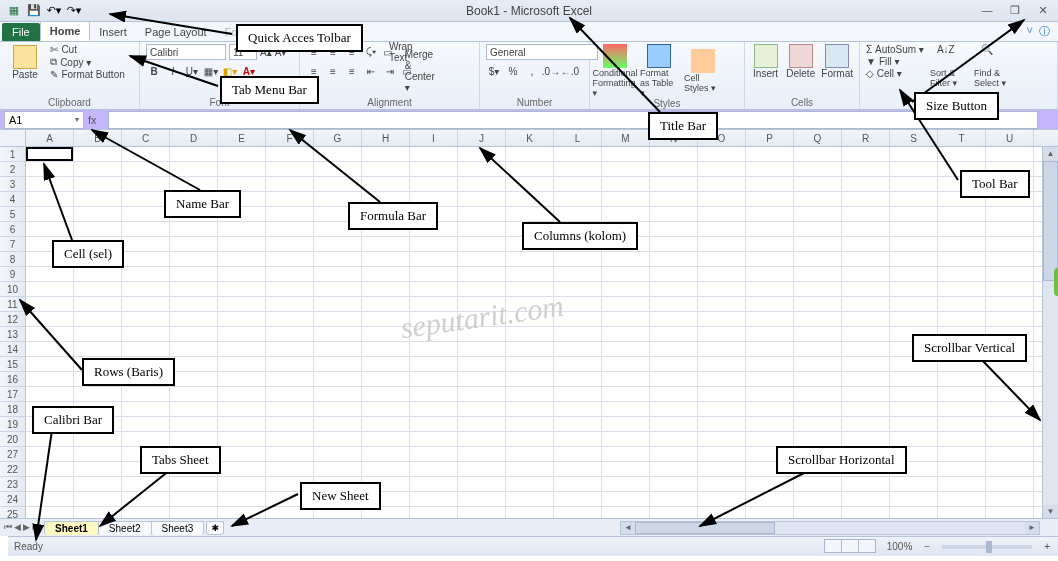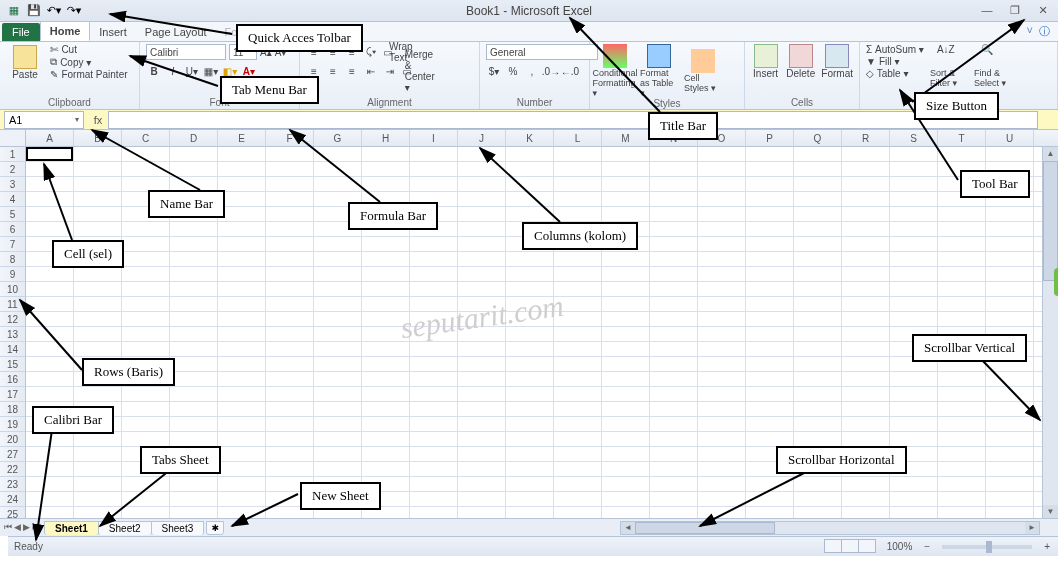--- a/index.html
+++ b/index.html
@@ -27,25 +27,25 @@
 .bigbtn { display: flex; flex-direction: column; align-items: center; justify-content: center; width: 38px; }
 .bigbtn .bi { width: 24px; height: 24px; }
 .small-stack { display: flex; flex-direction: column; gap: 1px; font-size: 10px; }
 .small-stack div { display: flex; align-items: center; gap: 3px; white-space: nowrap; }
 .font-row { display: flex; align-items: center; gap: 3px; }
 .selbox { border: 1px solid #aab9cf; background: #fff; padding: 0 3px; height: 16px; display: inline-flex; align-items: center; }
 .btnrow { display: flex; gap: 3px; }
 .btnrow span { width: 16px; height: 16px; display: inline-flex; align-items: center; justify-content: center; }
 
 
-.formula-row { height: 20px; border-bottom: 1px solid #b6c4d8; display: flex; align-items: center; background: #fef9c3; }
+.formula-row { height: 20px; border-bottom: 1px solid #b6c4d8; display: flex; align-items: center; background: #c4b5fd; }
 .namebox { width: 80px; height: 18px; margin: 0 4px; border: 1px solid #aab9cf; background: #fff; padding: 0 4px; display: flex; align-items: center; justify-content: space-between; }
 .namebox::after { content: "▾"; font-size: 8px; color: #666; }
 .fx-area { display: flex; align-items: center; flex: 1; }
-.fx-btn { width: 20px; text-align: center; color: #555; }
+.fx-btn { width: 20px; color: #555; }
 .fx-input { flex: 1; height: 18px; border: 1px solid #aab9cf; background: #fff; margin-right: 20px; }
 
 
 .grid-wrap { position: relative; height: 388px; overflow: hidden; }
 .colheads { display: flex; height: 17px; background: linear-gradient(#f2f5fa,#e4eaf3); border-bottom: 1px solid #b6c4d8; }
 .corner { width: 26px; border-right: 1px solid #b6c4d8; background: #eef2f8; }
 .colh { width: 48px; border-right: 1px solid #ccd6e6; text-align: center; font-size: 10px; color: #555; line-height: 17px; }
 .gridbody { display: flex; height: calc(100% - 17px); }
 .rowheads { width: 26px; background: linear-gradient(90deg,#f2f5fa,#e4eaf3); }
 .rowh { height: 15px; border-bottom: 1px solid #ccd6e6; border-right: 1px solid #b6c4d8; text-align: center; font-size: 10px; color: #555; line-height: 15px; }
@@ -126,21 +126,21 @@
         <div>
             <span>✄</span>
             <span>Cut</span>
           </div>
         <div>
             <span>⧉</span>
             <span>Copy ▾</span>
           </div>
         <div>
             <span>✎</span>
-            <span>Format Painter</span>
+            <span>Format Button</span>
           </div>
       </div>
     </div>
     <div class="glabel">Clipboard</div>
   </div>
 
   <div class="rgroup" style="width:160px">
     <div class="content" style="flex-direction:column;gap:3px">
       <div class="font-row">
         <span class="selbox" style="width:80px">Calibri</span>
@@ -238,21 +238,21 @@
   <div class="rgroup" style="flex:1">
     <div class="content">
       <div class="small-stack">
         <div>Σ AutoSum ▾</div>
         <div>
             <span>▼</span>
             <span>Fill ▾</span>
           </div>
         <div>
             <span>◇</span>
-            <span>Table ▾</span>
+            <span>Cell ▾</span>
           </div>
       </div>
       <div class="bigbtn">
           <div class="bi">A↓Z</div>
           <span style="font-size:9px">Sort &amp; Filter ▾</span>
         </div>
       <div class="bigbtn">
           <div class="bi">🔍</div>
           <span style="font-size:9px">Find &amp; Select ▾</span>
         </div>
@@ -366,21 +366,21 @@
   </div>
 </div>
 
 <div class="watermark">seputarit.com</div>
 
 <div class="annot" style="left:236px;top:24px">Quick Acces Tolbar</div>
 <div class="annot" style="left:220px;top:76px">Tab Menu Bar</div>
 <div class="annot" style="left:648px;top:112px">Title Bar</div>
 <div class="annot" style="left:914px;top:92px">Size Button</div>
 <div class="annot" style="left:960px;top:170px">Tool Bar</div>
-<div class="annot" style="left:148px;top:190px">Name Bar</div>
+<div class="annot" style="left:164px;top:190px">Name Bar</div>
 <div class="annot" style="left:348px;top:202px">Formula Bar</div>
 <div class="annot" style="left:522px;top:222px">Columns (kolom)</div>
 <div class="annot" style="left:52px;top:240px">Cell (sel)</div>
 <div class="annot" style="left:82px;top:358px">Rows (Baris)</div>
 <div class="annot" style="left:32px;top:406px">Calibri Bar</div>
 <div class="annot" style="left:140px;top:446px">Tabs Sheet</div>
 <div class="annot" style="left:300px;top:482px">New Sheet</div>
 <div class="annot" style="left:776px;top:446px">Scrollbar Horizontal</div>
 <div class="annot" style="left:912px;top:334px">Scrollbar Vertical</div>
 

